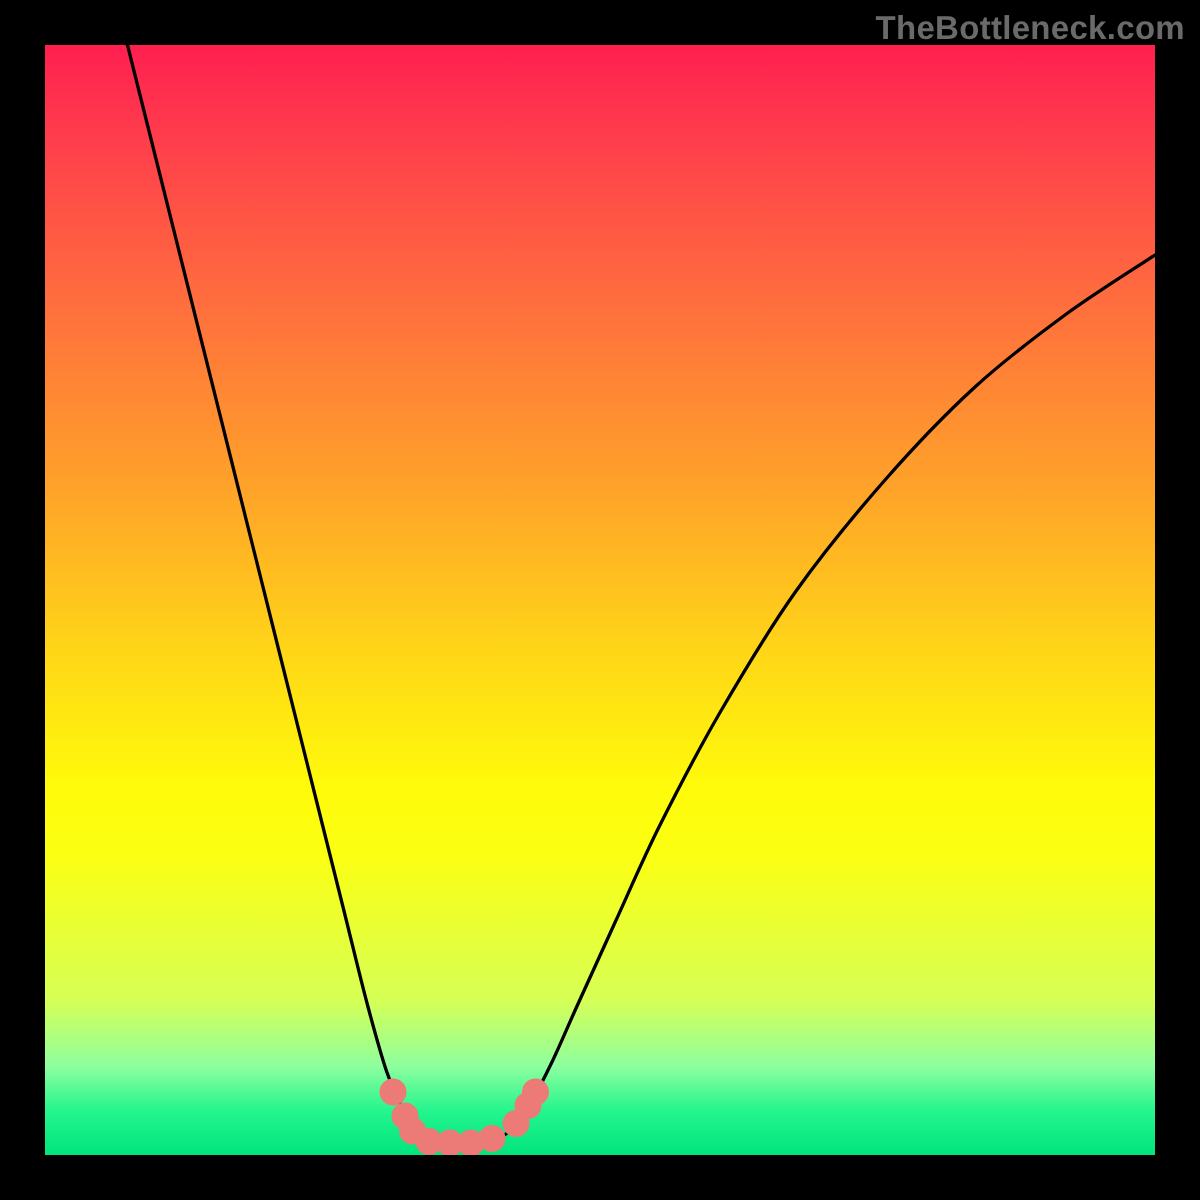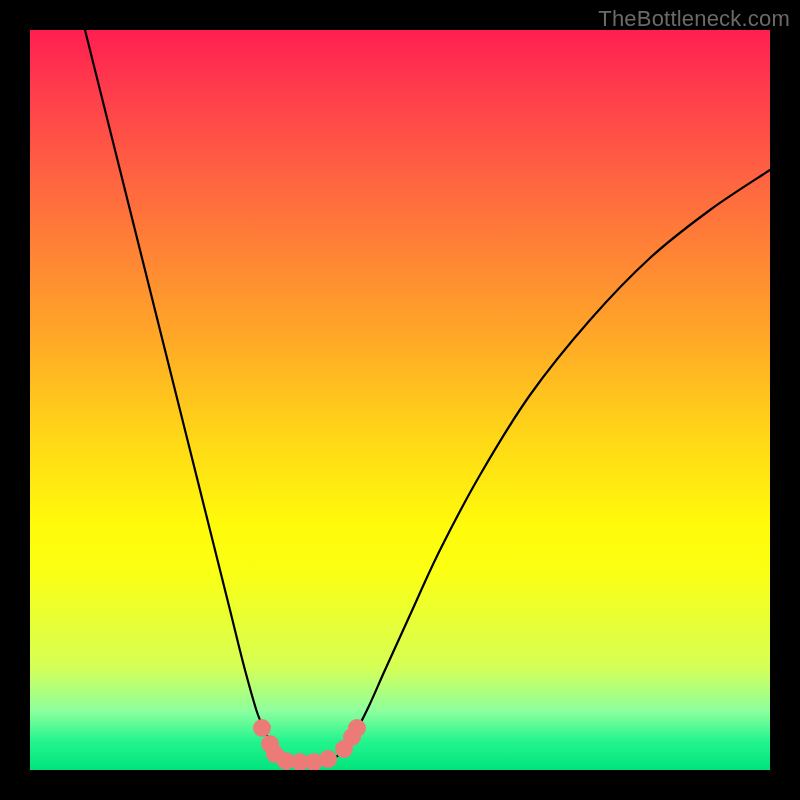--- a/index.html
+++ b/index.html
@@ -31,21 +31,21 @@
       #25f58e 96%,
       #00e47d 100%
     );
   }
   .watermark {
     position: absolute;
     top: 6px;
     right: 10px;
     color: #6a6a6a;
     font-size: 22px;
-    font-weight: 400;
+    font-weight: 700;
     letter-spacing: 0.2px;
     z-index: 20;
   }
   svg.plot {
     position: absolute;
     left: 0;
     top: 0;
     width: 740px;
     height: 740px;
     z-index: 10;

